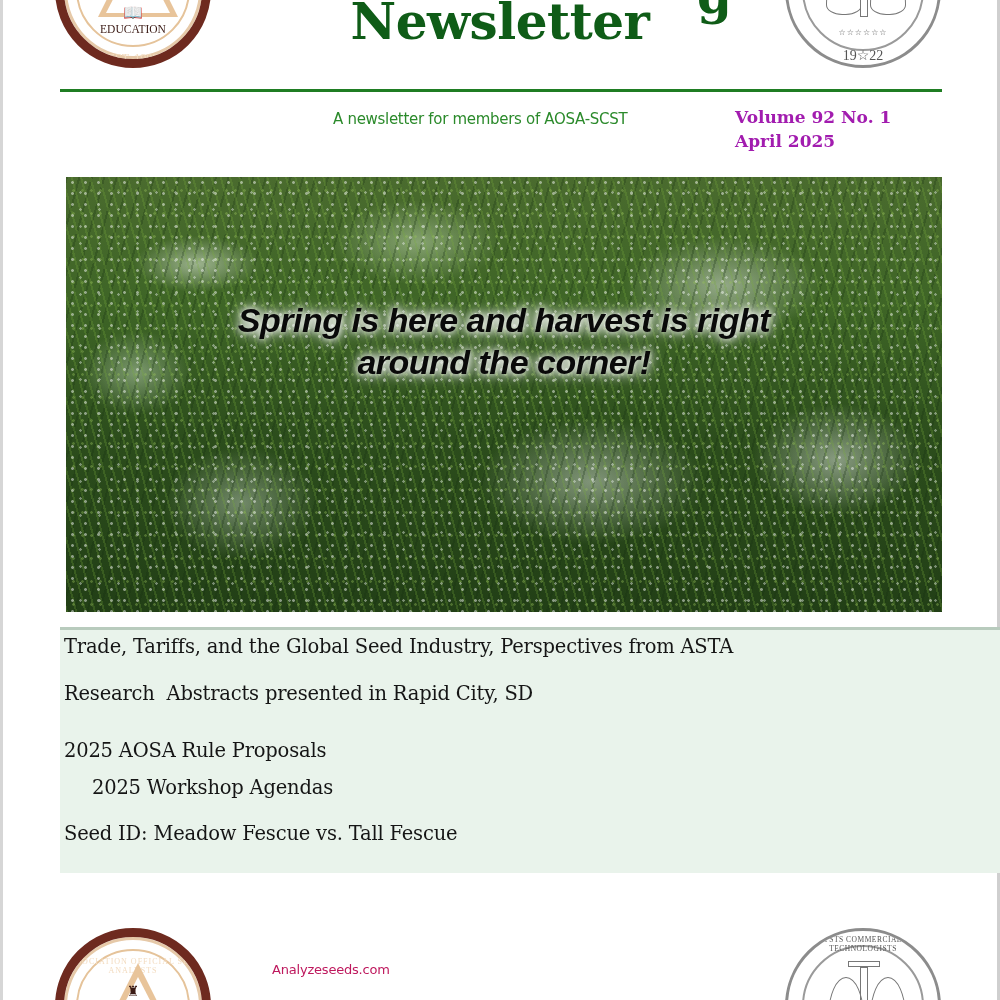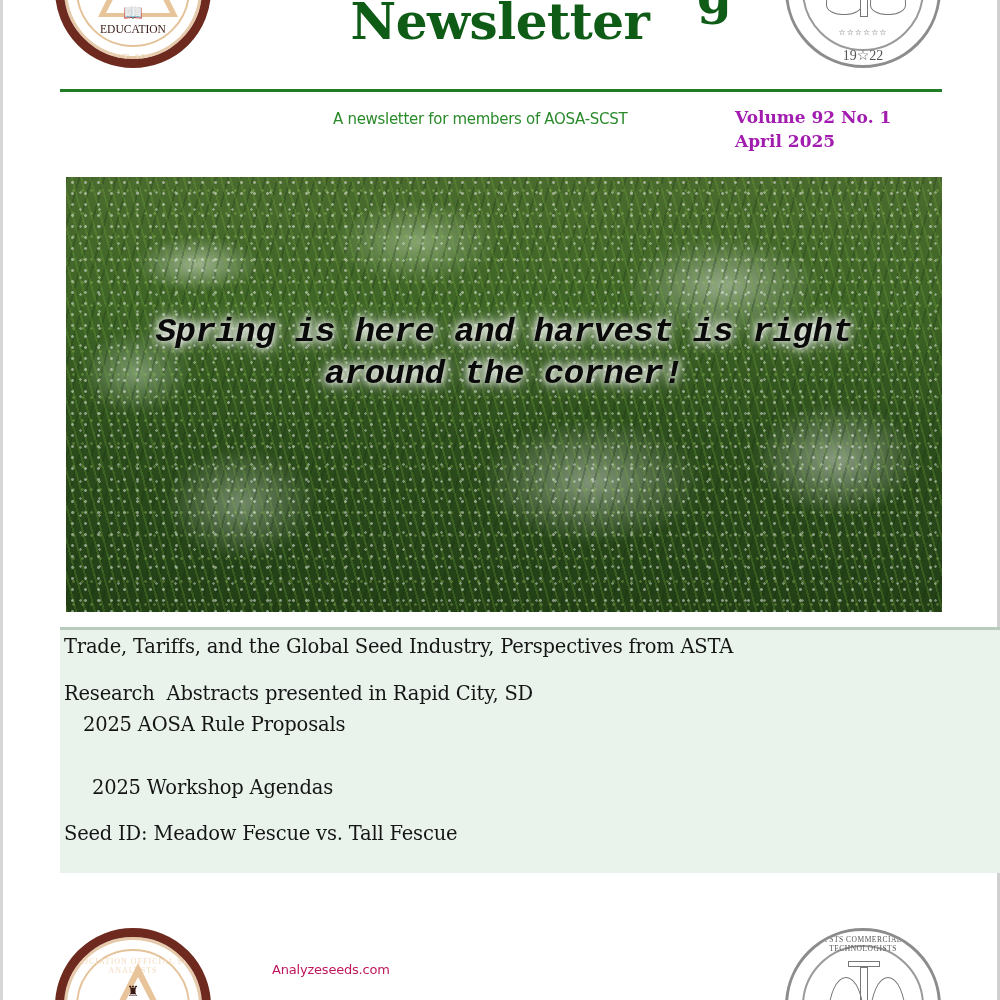--- a/index.html
+++ b/index.html
@@ -45,21 +45,21 @@
       radial-gradient(circle, rgba(230,238,230,0.8) 1px, transparent 1.5px),
       radial-gradient(circle, rgba(150,190,90,0.7) 1px, transparent 1.6px);
     background-size: 13px 11px, 19px 17px, 9px 23px;
     background-position: 0 0, 5px 7px, 3px 2px;
     opacity:0.55;
   }
   .photo .blades { position:absolute; inset:0;
     background-image: repeating-linear-gradient(75deg, rgba(120,170,60,0.25) 0 2px, transparent 2px 9px),
                       repeating-linear-gradient(105deg, rgba(20,45,15,0.25) 0 2px, transparent 2px 12px);
   }
-  .overlay-text { position:absolute; left:0; top:134px; width:876px; text-align:center; font-family:Liberation Mono, monospace; font-weight:bold; font-style:italic; font-size:34px; line-height:42px; color:#0a0a0a; letter-spacing:-0.5px;
+  .overlay-text { position:absolute; left:0; top:122px; width:876px; text-align:center; font-family:Liberation Sans, sans-serif; font-weight:bold; font-style:italic; font-size:34px; line-height:42px; color:#0a0a0a; letter-spacing:-0.5px;
     text-shadow: 0 0 6px rgba(255,255,255,0.95), 0 0 12px rgba(255,255,255,0.85), 0 0 18px rgba(220,220,220,0.8); }
 
   
   .toc { position:absolute; left:60px; top:627px; width:943px; height:246px; background:#e9f3eb; border-top:3px solid #b8cbbd; box-sizing:border-box; }
   .toc-item { position:absolute; left:4px; font-family:"DejaVu Serif", serif; font-size:19.5px; color:#151515; white-space:pre; letter-spacing:-0.2px; }
 
   
   .site-link { position:absolute; left:272px; top:962px; font-family:"DejaVu Sans", sans-serif; font-size:13px; color:#be185d; text-decoration:none; letter-spacing:-0.2px; }
 </style>
 </head>
@@ -100,21 +100,21 @@
   <div class="speckle"></div>
   <div class="overlay-text">
     <div>Spring is here and harvest is right</div>
     <div>around the corner!</div>
   </div>
 </div>
 
 <div class="toc">
   <div class="toc-item" style="top:5px;">Trade, Tariffs, and the Global Seed Industry, Perspectives from ASTA</div>
   <div class="toc-item" style="top:52px;">Research  Abstracts presented in Rapid City, SD</div>
-  <div class="toc-item" style="top:83px;margin-left:19px;">2025 AOSA Rule Proposals</div>
+  <div class="toc-item" style="top:109px;">2025 AOSA Rule Proposals</div>
   <div class="toc-item" style="top:146px;margin-left:28px;">2025 Workshop Agendas</div>
   <div class="toc-item" style="top:192px;">Seed ID: Meadow Fescue vs. Tall Fescue</div>
 </div>
 
 <div class="logo logo-aosa" style="left:55px; top:928px;">
   <div class="ring-inner"></div>
   <div class="label" style="top:20px; font-size:8px; color:#f3dcc0; letter-spacing:1px;">ASSOCIATION OFFICIAL SEED ANALYSTS</div>
   <div class="triangle" style="top:26px;"></div>
   <div class="triangle-in" style="top:40px;"></div>
   <div class="label" style="top:46px; font-size:14px;">♜</div>

